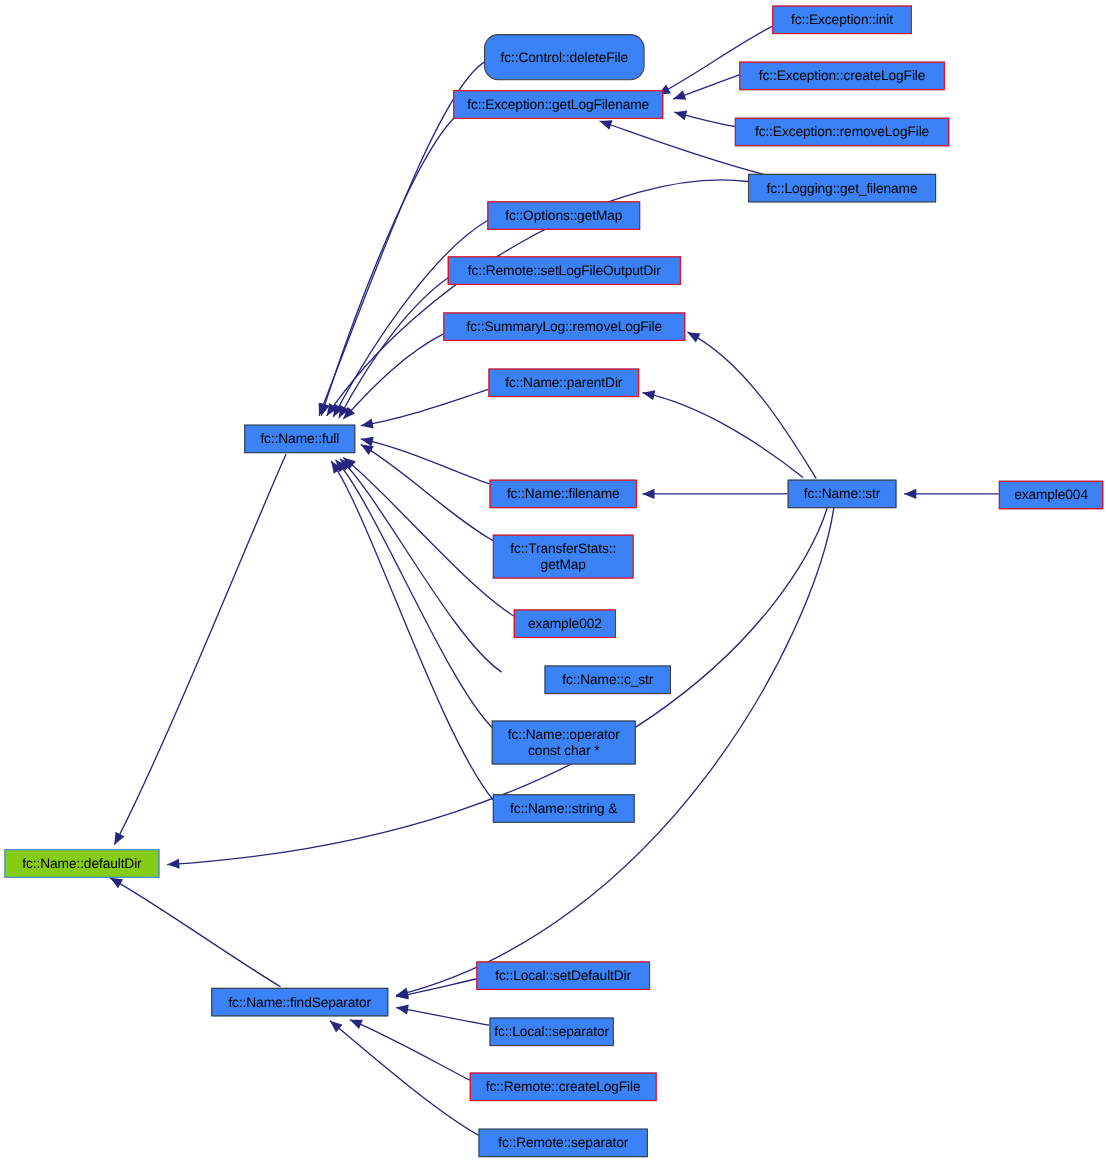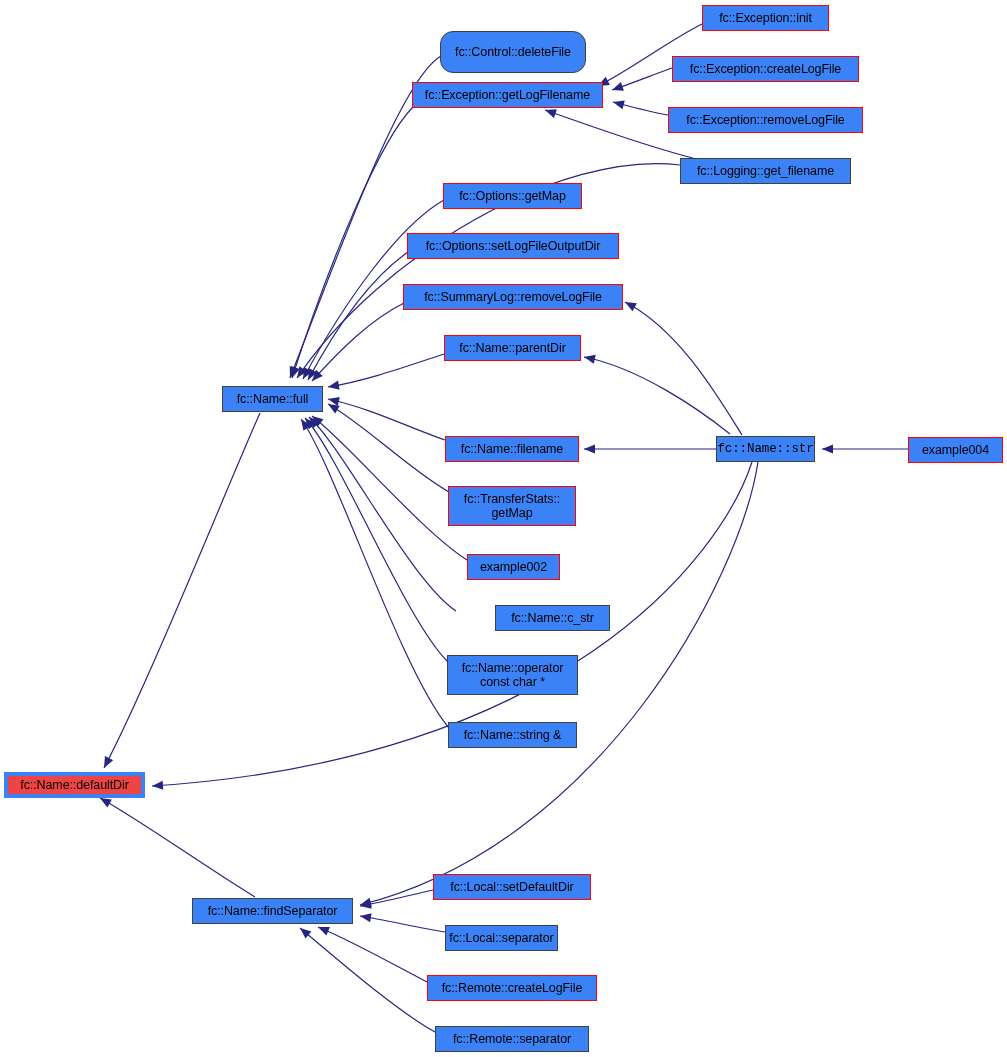--- a/index.html
+++ b/index.html
@@ -38,22 +38,22 @@
     font-size: 12.5px;
     line-height: 14px;
     letter-spacing: -0.1px;
     white-space: pre-line;
     z-index: 5;
   }
   .node.red {
     border: 1px solid #ff0000;
   }
   .node.highlight {
-    background: #ef4444;
-    border: 4px solid #3b82f6;
+    background: #84cc16;
+    border: 1px solid #3b82f6;
   }
 </style>
 </head>
 <body>
 
 <div id="graph-canvas" style="width: 1007px; height: 1057px; background: rgb(255, 255, 255);">
   <svg id="edge-layer" viewBox="0 0 1007 1057" xmlns="http://www.w3.org/2000/svg">
       <path d="M441,56 C400,80 340,250 290,378" fill="none" stroke="#26267f" stroke-width="1.2"></path>
       <polygon points="0,0 -11,-4.6 -11,4.6" fill="#26267f" transform="translate(290,378) rotate(111.2995906280594)"></polygon>
       <path d="M413,107 C380,140 330,260 292,378" fill="none" stroke="#26267f" stroke-width="1.2"></path>
@@ -113,26 +113,26 @@
       <path d="M435,1032 C395,1010 330,953 300,928" fill="none" stroke="#26267f" stroke-width="1.2"></path>
       <polygon points="0,0 -11,-4.6 -11,4.6" fill="#26267f" transform="translate(300,928) rotate(-140.05290165909966)"></polygon>
     </svg>
 <div class="node" style="left: 440px; top: 31px; width: 146px; height: 42px; border-radius: 13px;">fc::Control::deleteFile</div>
     <div class="node red" style="left: 412px; top: 82px; width: 191px; height: 26px;">fc::Exception::getLogFilename</div>
     <div class="node red" style="left: 702px; top: 5px; width: 127px; height: 26px;">fc::Exception::init</div>
     <div class="node red" style="left: 672px; top: 56px; width: 187px; height: 26px;">fc::Exception::createLogFile</div>
     <div class="node red" style="left: 668px; top: 107px; width: 195px; height: 26px;">fc::Exception::removeLogFile</div>
     <div class="node" style="left: 680px; top: 158px; width: 171px; height: 26px;">fc::Logging::get_filename</div>
     <div class="node red" style="left: 443px; top: 183px; width: 139px; height: 26px;">fc::Options::getMap</div>
-    <div class="node red" style="left: 407px; top: 233px; width: 212px; height: 26px;">fc::Options::setLogFileOutputDir</div>
+    <div class="node red" style="left: 407px; top: 233px; width: 212px; height: 26px;">fc::Remote::setLogFileOutputDir</div>
     <div class="node red" style="left: 403px; top: 284px; width: 220px; height: 26px;">fc::SummaryLog::removeLogFile</div>
     <div class="node red" style="left: 444px; top: 335px; width: 137px; height: 26px;">fc::Name::parentDir</div>
     <div class="node" style="left: 222px; top: 386px; width: 101px; height: 26px;">fc::Name::full</div>
     <div class="node red" style="left: 445px; top: 436px; width: 134px; height: 26px;">fc::Name::filename</div>
-    <div class="node" style="left: 716px; top: 436px; width: 99px; height: 26px; font-family: Liberation Mono, monospace;">fc::Name::str</div>
+    <div class="node" style="left: 716px; top: 436px; width: 99px; height: 26px;">fc::Name::str</div>
     <div class="node red" style="left: 908px; top: 437px; width: 95px; height: 26px;">example004</div>
     <div class="node red" style="left: 448px; top: 486px; width: 128px; height: 40px;">fc::TransferStats::
 getMap</div>
     <div class="node red" style="left: 467px; top: 554px; width: 93px; height: 26px; text-align: right;">example002</div>
     <div class="node" style="left: 455px; top: 605px; width: 115px; height: 26px; margin-left: 40px;">fc::Name::c_str</div>
     <div class="node" style="left: 447px; top: 655px; width: 131px; height: 40px;">fc::Name::operator
 const char *</div>
     <div class="node" style="left: 448px; top: 722px; width: 129px; height: 26px;">fc::Name::string &amp;</div>
     <div class="node highlight" style="left: 4px; top: 772px; width: 141px; height: 26px;">fc::Name::defaultDir</div>
     <div class="node" style="left: 192px; top: 898px; width: 161px; height: 26px;">fc::Name::findSeparator</div>

